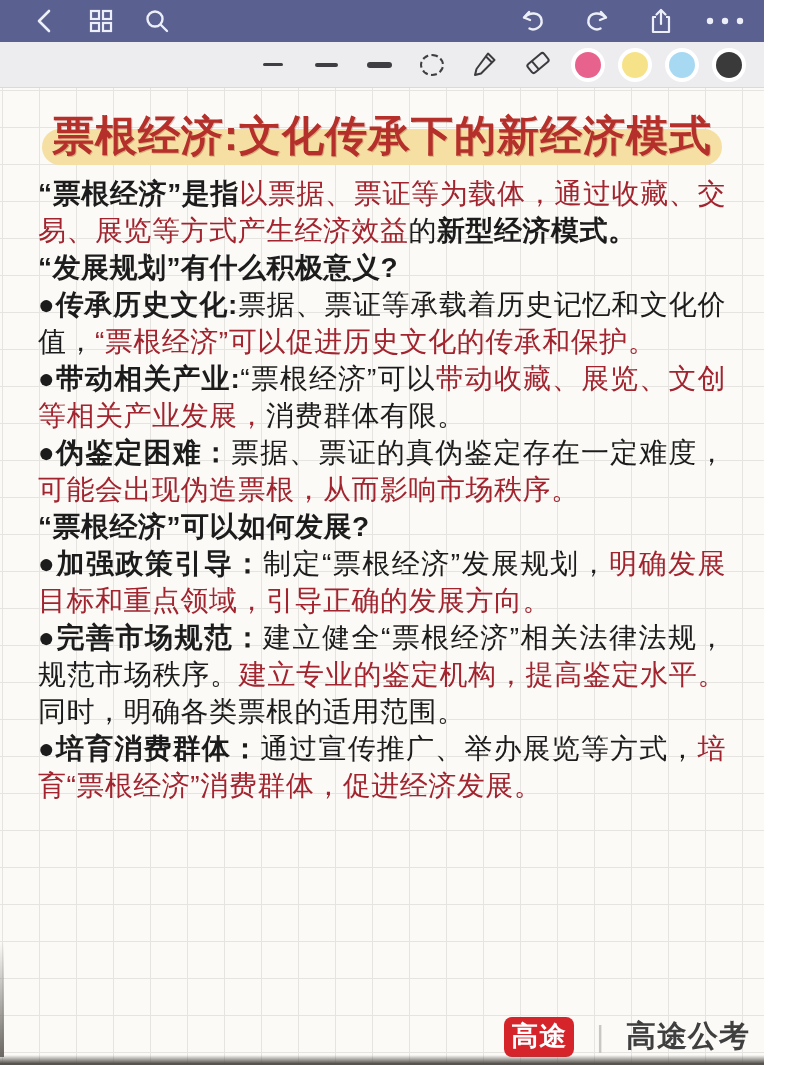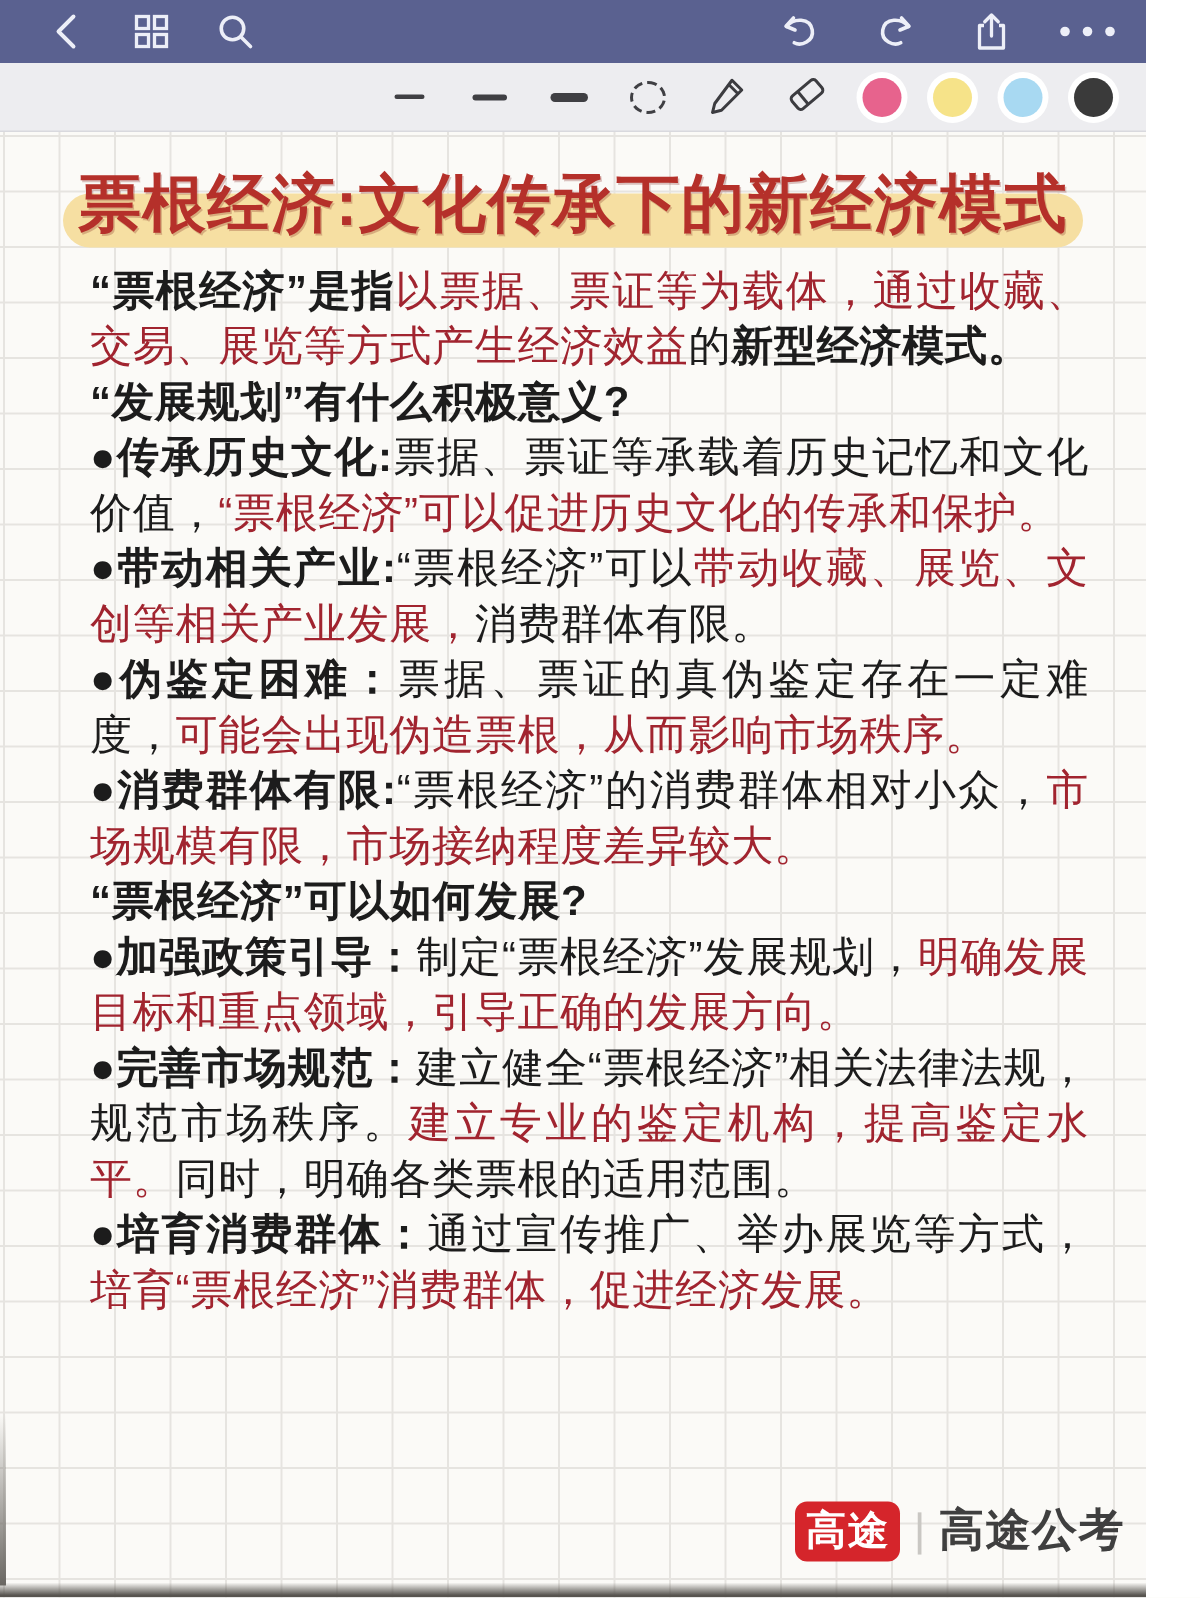--- a/index.html
+++ b/index.html
@@ -43,30 +43,30 @@
          background-size:37px 37px;background-position:2px 2px;overflow:hidden;}
 
   .title-row{text-align:center;margin-top:22px;}
   .title-wrap{position:relative;display:inline-block;padding:0 4px;}
   .title-highlight{position:absolute;left:-6px;right:-6px;bottom:-2px;height:36px;
                    background:var(--highlight-yellow);border-radius:18px;}
   .title{position:relative;font-size:42px;font-weight:900;letter-spacing:1px;
          color:var(--title-red);line-height:1.25;
          text-shadow:1px 1px 0 rgba(120,20,15,.25);}
 
-  .note-body{padding:12px 38px 0 60px;font-size:28px;line-height:37px;
+  .note-body{padding:12px 38px 0 38px;font-size:28px;line-height:37px;
              letter-spacing:.5px;color:var(--text-black);text-align:justify;}
   .note-body p{margin:0;}
   .seg-b{font-weight:700;color:var(--text-black);}
   .seg-p{font-weight:400;color:var(--text-black);}
   .seg-r{font-weight:400;color:var(--body-red);}
 
   
-  .footer-logo{position:absolute;right:14px;bottom:24px;display:flex;
-               align-items:center;gap:9px;}
+  .footer-logo{position:absolute;right:14px;bottom:8px;display:flex;
+               align-items:center;gap:22px;}
   .logo-badge{background:var(--logo-red);color:#fff;font-weight:700;font-size:27px;
               line-height:1;padding:6px 7px 7px;border-radius:8px;letter-spacing:1px;}
   .logo-sep{color:#c9c7c3;font-size:30px;font-weight:400;}
   .logo-brand{color:var(--logo-text-color);font-size:30px;font-weight:600;letter-spacing:1px;}
 
   
   .edge-bottom{position:absolute;left:0;right:0;bottom:0;height:10px;
                background:linear-gradient(to bottom,rgba(87,84,79,0),var(--edge-dark) 85%);}
   .edge-left{position:absolute;left:0;bottom:8px;width:4px;height:115px;
              background:linear-gradient(to top,#6a6762,rgba(106,103,98,0));}
@@ -185,21 +185,20 @@
         <span class="title-highlight"></span>
         <h1 class="title">票根经济:文化传承下的新经济模式</h1>
       </span>
     </div>
     <div id="note-body" class="note-body">
         <p><span class="seg-b">“票根经济”是指</span><span class="seg-r">以票据、票证等为载体，通过收藏、交易、展览等方式产生经济效益</span><span class="seg-p">的</span><span class="seg-b">新型经济模式。</span></p>
         <p><span class="seg-b">“发展规划”有什么积极意义?</span></p>
         <p><span class="seg-b">●传承历史文化:</span><span class="seg-p">票据、票证等承载着历史记忆和文化价值，</span><span class="seg-r">“票根经济”可以促进历史文化的传承和保护。</span></p>
         <p><span class="seg-b">●带动相关产业:</span><span class="seg-p">“票根经济”可以</span><span class="seg-r">带动收藏、展览、文创等相关产业发展，</span><span class="seg-p">消费群体有限。</span></p>
         <p><span class="seg-b">●伪鉴定困难：</span><span class="seg-p">票据、票证的真伪鉴定存在一定难度，</span><span class="seg-r">可能会出现伪造票根，从而影响市场秩序。</span></p>
-        <p><span class="seg-b">●消费群体有限:</span><span class="seg-p">“票根经济”的消费群体相对小众，</span><span class="seg-r">市场规模有限，市场接纳程度差异较大。</span></p>
         <p><span class="seg-b">“票根经济”可以如何发展?</span></p>
         <p><span class="seg-b">●加强政策引导：</span><span class="seg-p">制定“票根经济”发展规划，</span><span class="seg-r">明确发展目标和重点领域，引导正确的发展方向。</span></p>
         <p><span class="seg-b">●完善市场规范：</span><span class="seg-p">建立健全“票根经济”相关法律法规，规范市场秩序。</span><span class="seg-r">建立专业的鉴定机构，提高鉴定水平。</span><span class="seg-p">同时，明确各类票根的适用范围。</span></p>
         <p><span class="seg-b">●培育消费群体：</span><span class="seg-p">通过宣传推广、举办展览等方式，</span><span class="seg-r">培育“票根经济”消费群体，促进经济发展。</span></p>
       </div>
 
     <div class="footer-logo">
       <span class="logo-badge">高途</span>
       <span class="logo-sep">|</span>
       <span class="logo-brand">高途公考</span>

